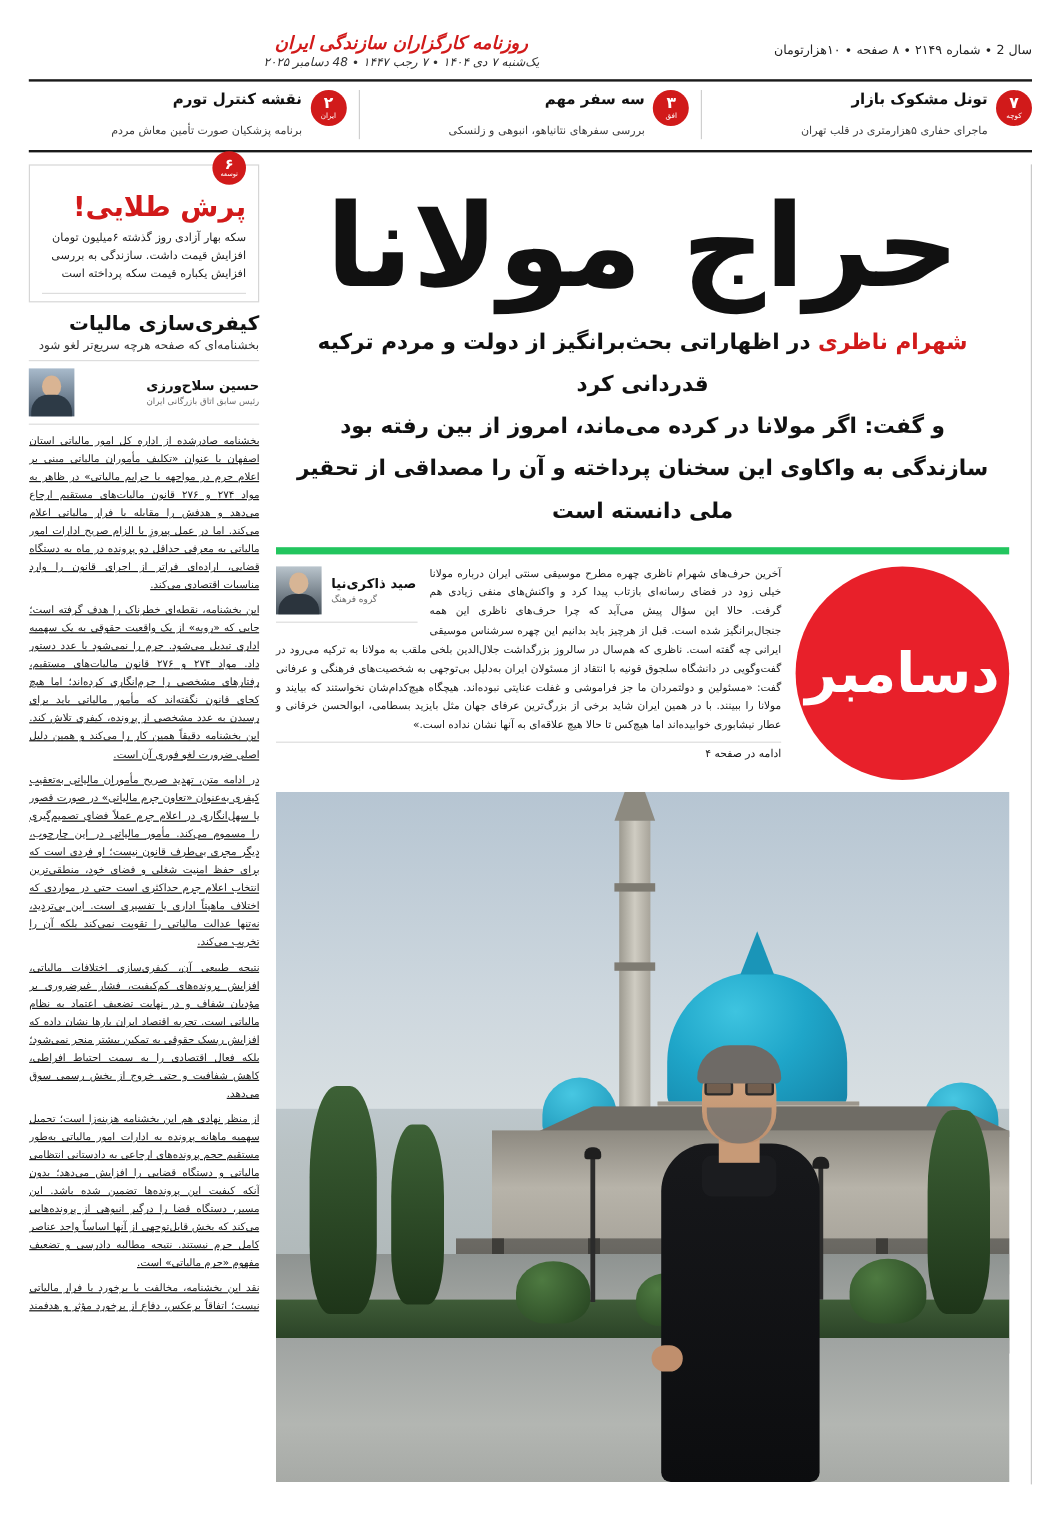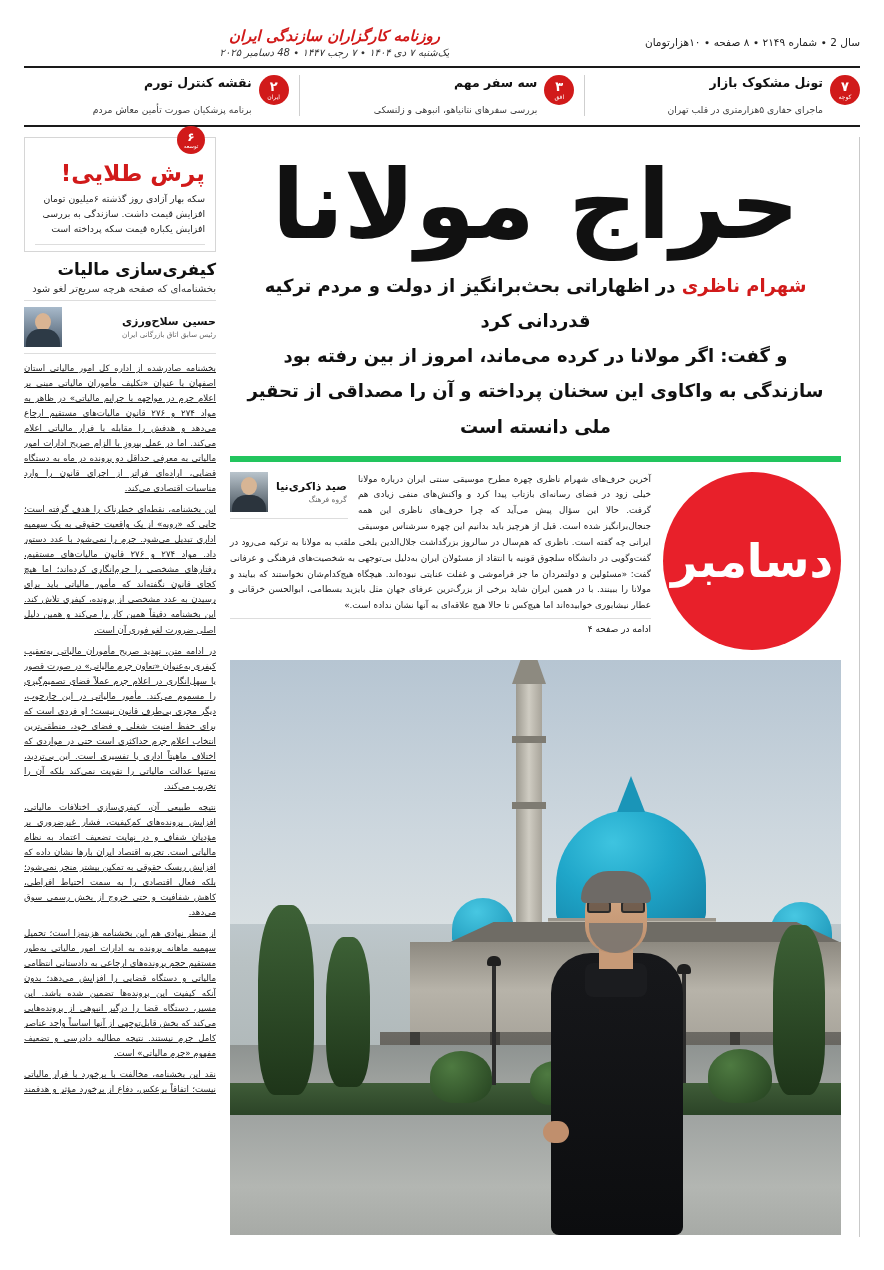--- a/index.html
+++ b/index.html
@@ -289,21 +289,21 @@
     position: relative; overflow: hidden;
   }
   .columnist-photo .head {
     position: absolute; top: 5px; left: 50%; transform: translateX(-50%);
     width: 16px; height: 18px; border-radius: 50%; background: #d7b595;
   }
   .columnist-photo .body {
     position: absolute; bottom: 0; left: 50%; transform: translateX(-50%);
     width: 34px; height: 17px; border-radius: 14px 14px 0 0; background: #2b343d;
   }
-  .columnist-txt { text-align: right; }
+  .columnist-txt { text-align: left; }
   .columnist-name { font-size: 11px; font-weight: bold; color: #111; }
   .columnist-role { font-size: 7.5px; color: #666; margin-top: 2px; }
   .lead-body {
     font-size: 8.8px; line-height: 1.8; color: #1a1a1a; text-align: justify;
   }
   .lead-body p { margin-bottom: 4px; }
   .continue {
     font-size: 9px; color: #111; border-top: 1px solid #ddd;
     padding-top: 5px; margin-top: 4px; text-align: right;
   }

